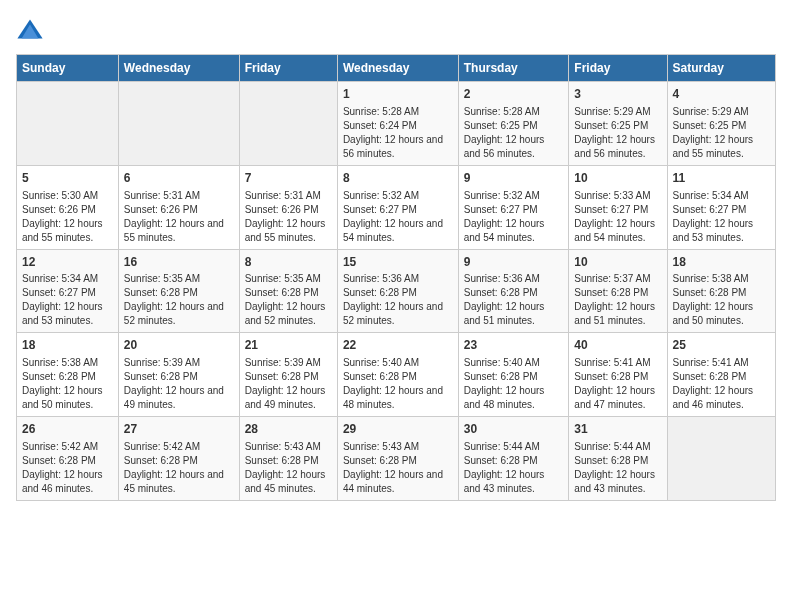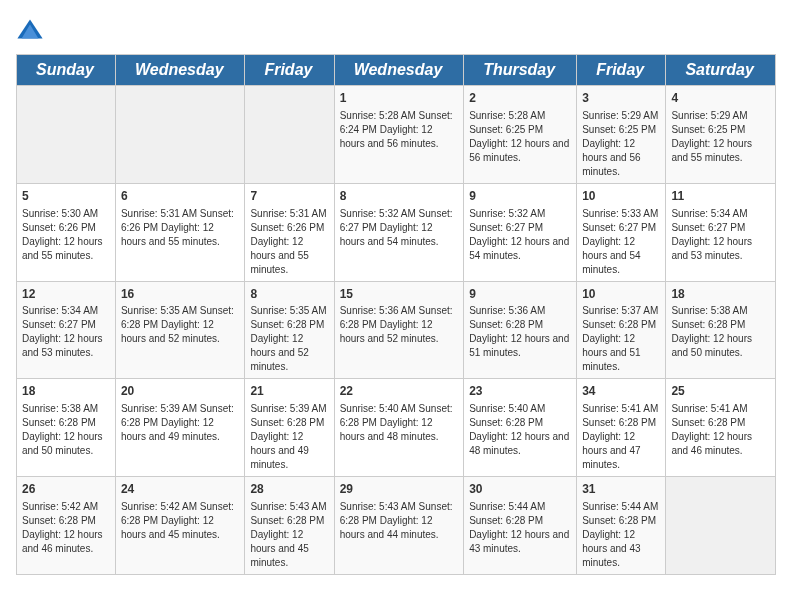--- a/index.html
+++ b/index.html
@@ -53,25 +53,24 @@
     }
     table {
       width: 100%;
       border-collapse: collapse;
       font-size: 10px;
     }
     thead tr th {
       background-color: #2e6da4;
       color: #fff;
       text-align: left;
-      padding: 6px 19px;
-      font-size: 16px;
+      padding: 6px 5px;
+      font-size: 12px;
       font-weight: bold;
       border: 1px solid #ccc;
-      font-style: italic;
     }
     tbody tr td {
       border: 1px solid #ccc;
       vertical-align: top;
       padding: 4px 5px;
       min-height: 70px;
       height: 80px;
       color: #333;
       font-size: 10px;
       line-height: 1.4;
@@ -220,35 +219,35 @@
 Daylight: 12 hours
 and 49 minutes.</td>
         <td><span class="day-num">22</span>Sunrise: 5:40 AM
 Sunset: 6:28 PM
 Daylight: 12 hours
 and 48 minutes.</td>
         <td><span class="day-num">23</span>Sunrise: 5:40 AM
 Sunset: 6:28 PM
 Daylight: 12 hours
 and 48 minutes.</td>
-        <td><span class="day-num">34</span>Sunrise: 5:41 AM
+        <td><span class="day-num">40</span>Sunrise: 5:41 AM
 Sunset: 6:28 PM
 Daylight: 12 hours
 and 47 minutes.</td>
         <td><span class="day-num">25</span>Sunrise: 5:41 AM
 Sunset: 6:28 PM
 Daylight: 12 hours
 and 46 minutes.</td>
       </tr>
       <tr>
         <td><span class="day-num">26</span>Sunrise: 5:42 AM
 Sunset: 6:28 PM
 Daylight: 12 hours
 and 46 minutes.</td>
-        <td><span class="day-num">24</span>Sunrise: 5:42 AM
+        <td><span class="day-num">27</span>Sunrise: 5:42 AM
 Sunset: 6:28 PM
 Daylight: 12 hours
 and 45 minutes.</td>
         <td><span class="day-num">28</span>Sunrise: 5:43 AM
 Sunset: 6:28 PM
 Daylight: 12 hours
 and 45 minutes.</td>
         <td><span class="day-num">29</span>Sunrise: 5:43 AM
 Sunset: 6:28 PM
 Daylight: 12 hours

